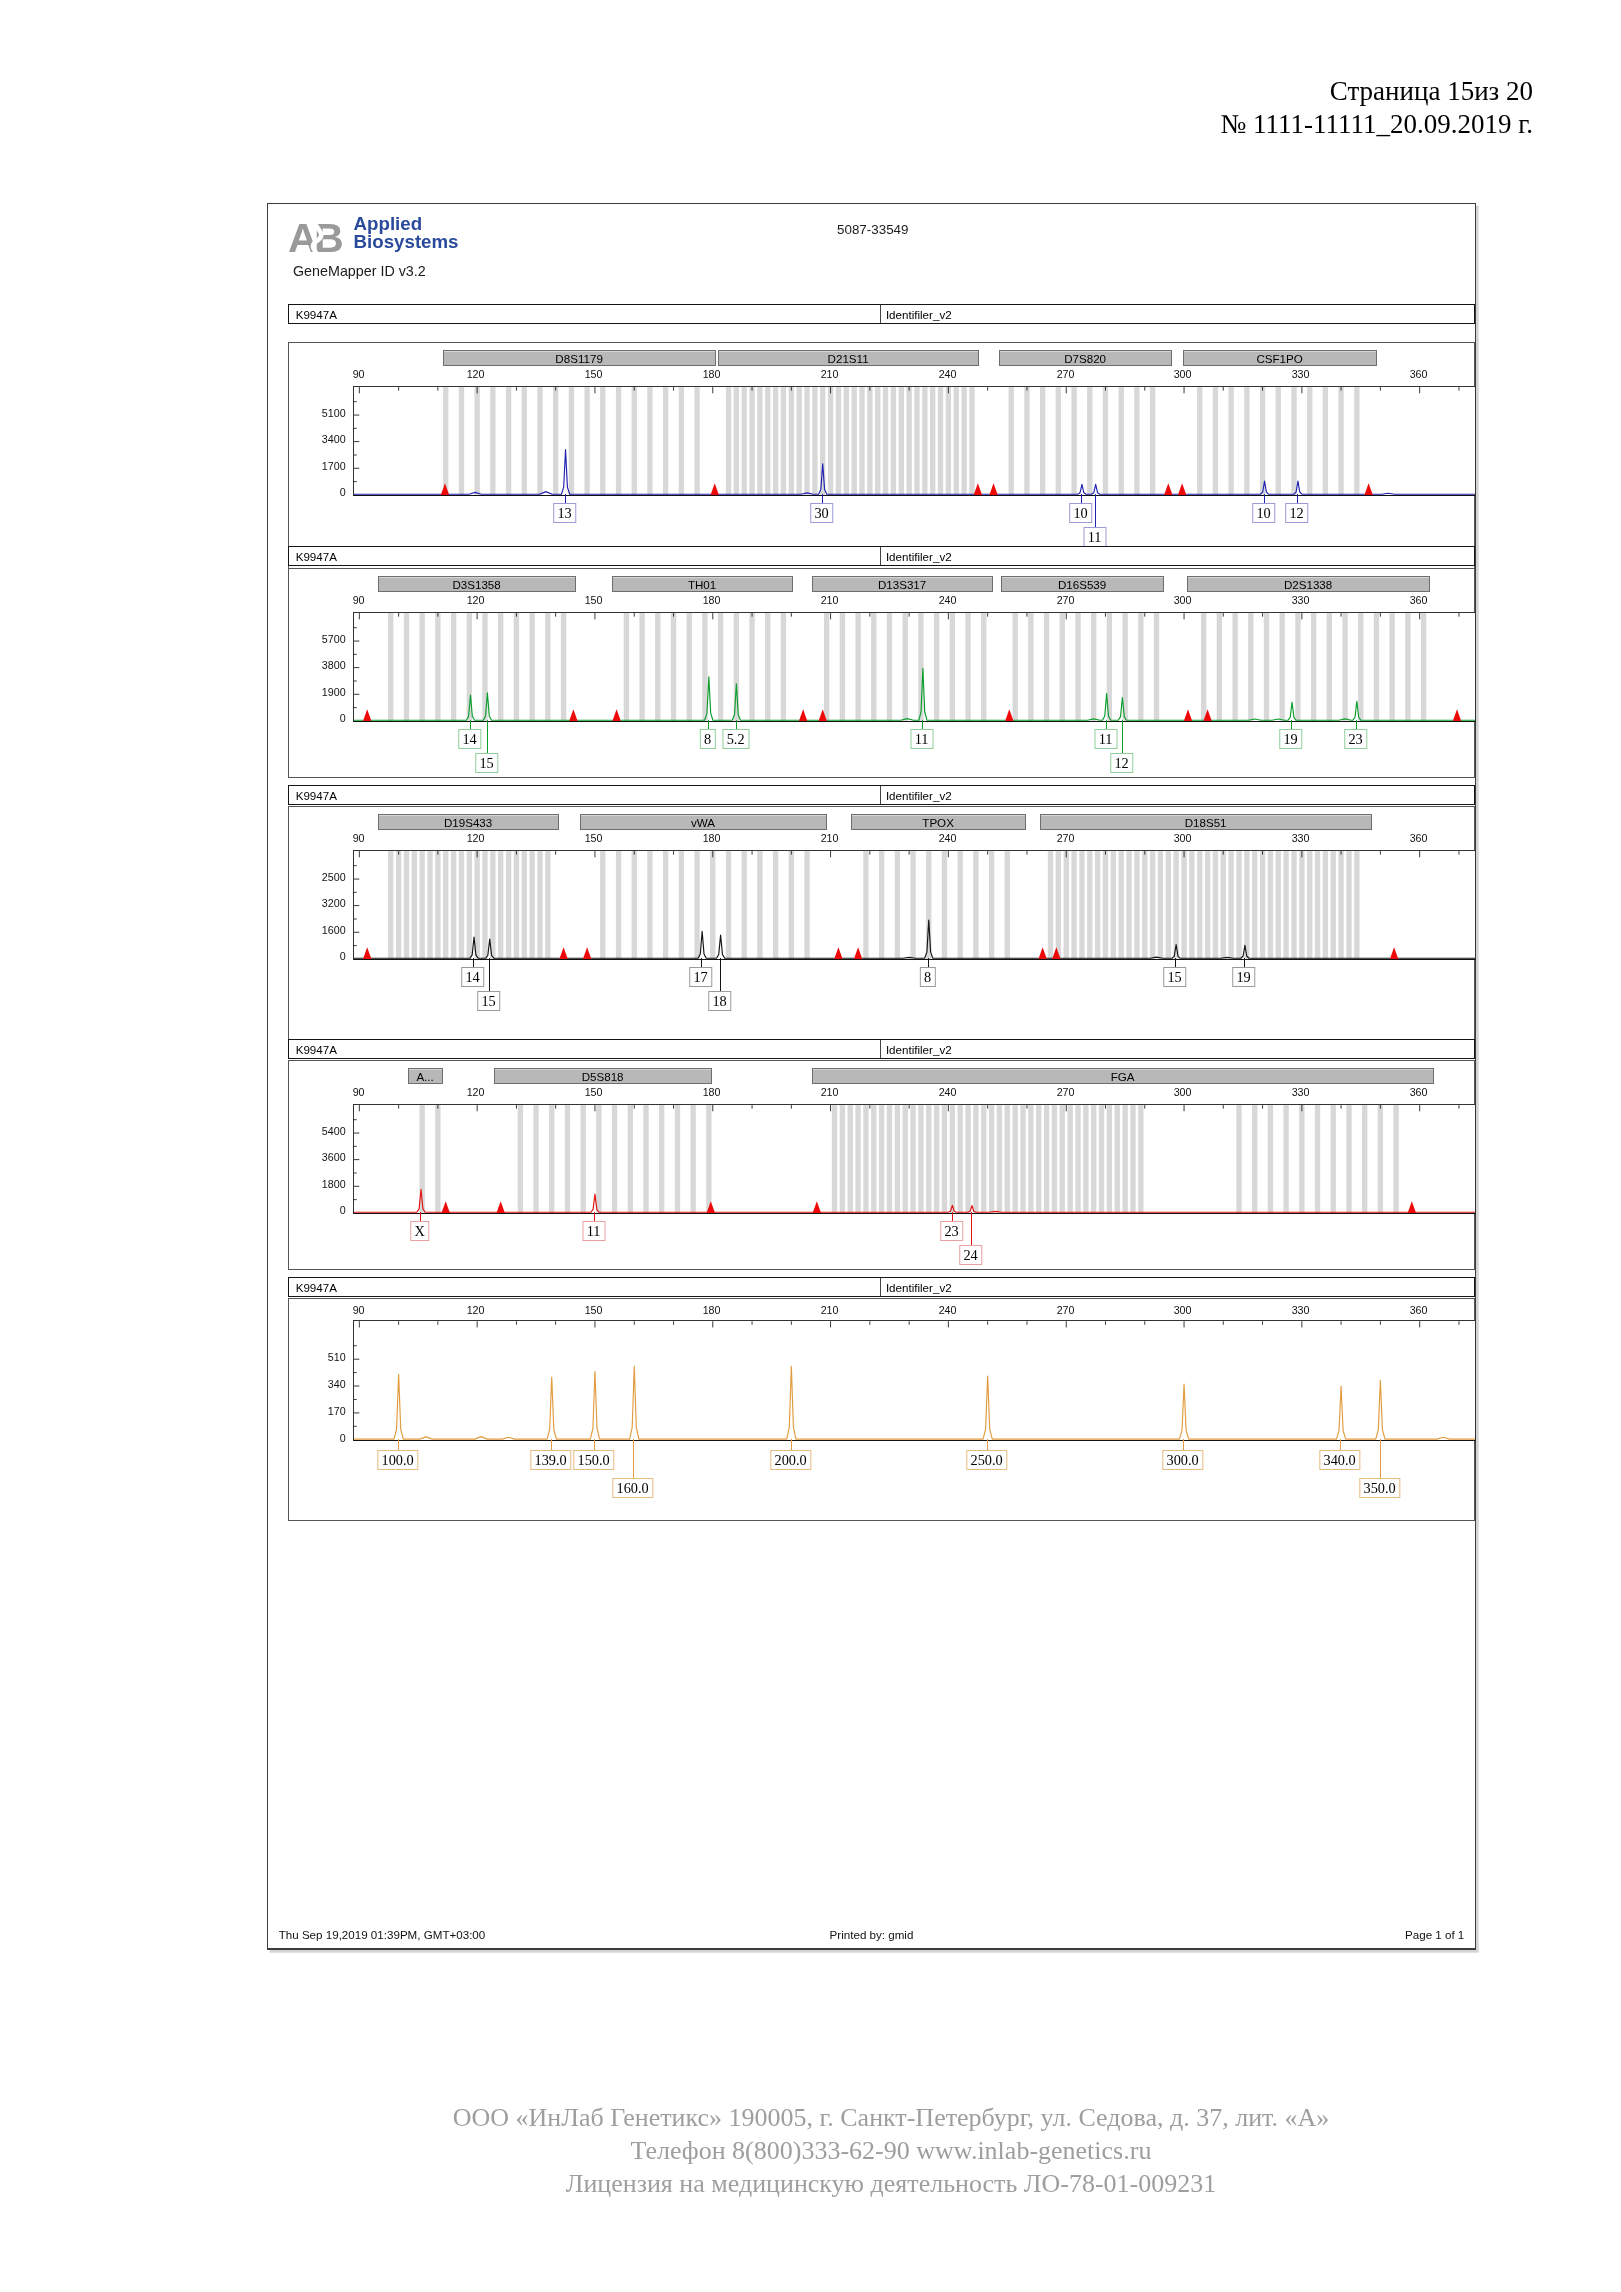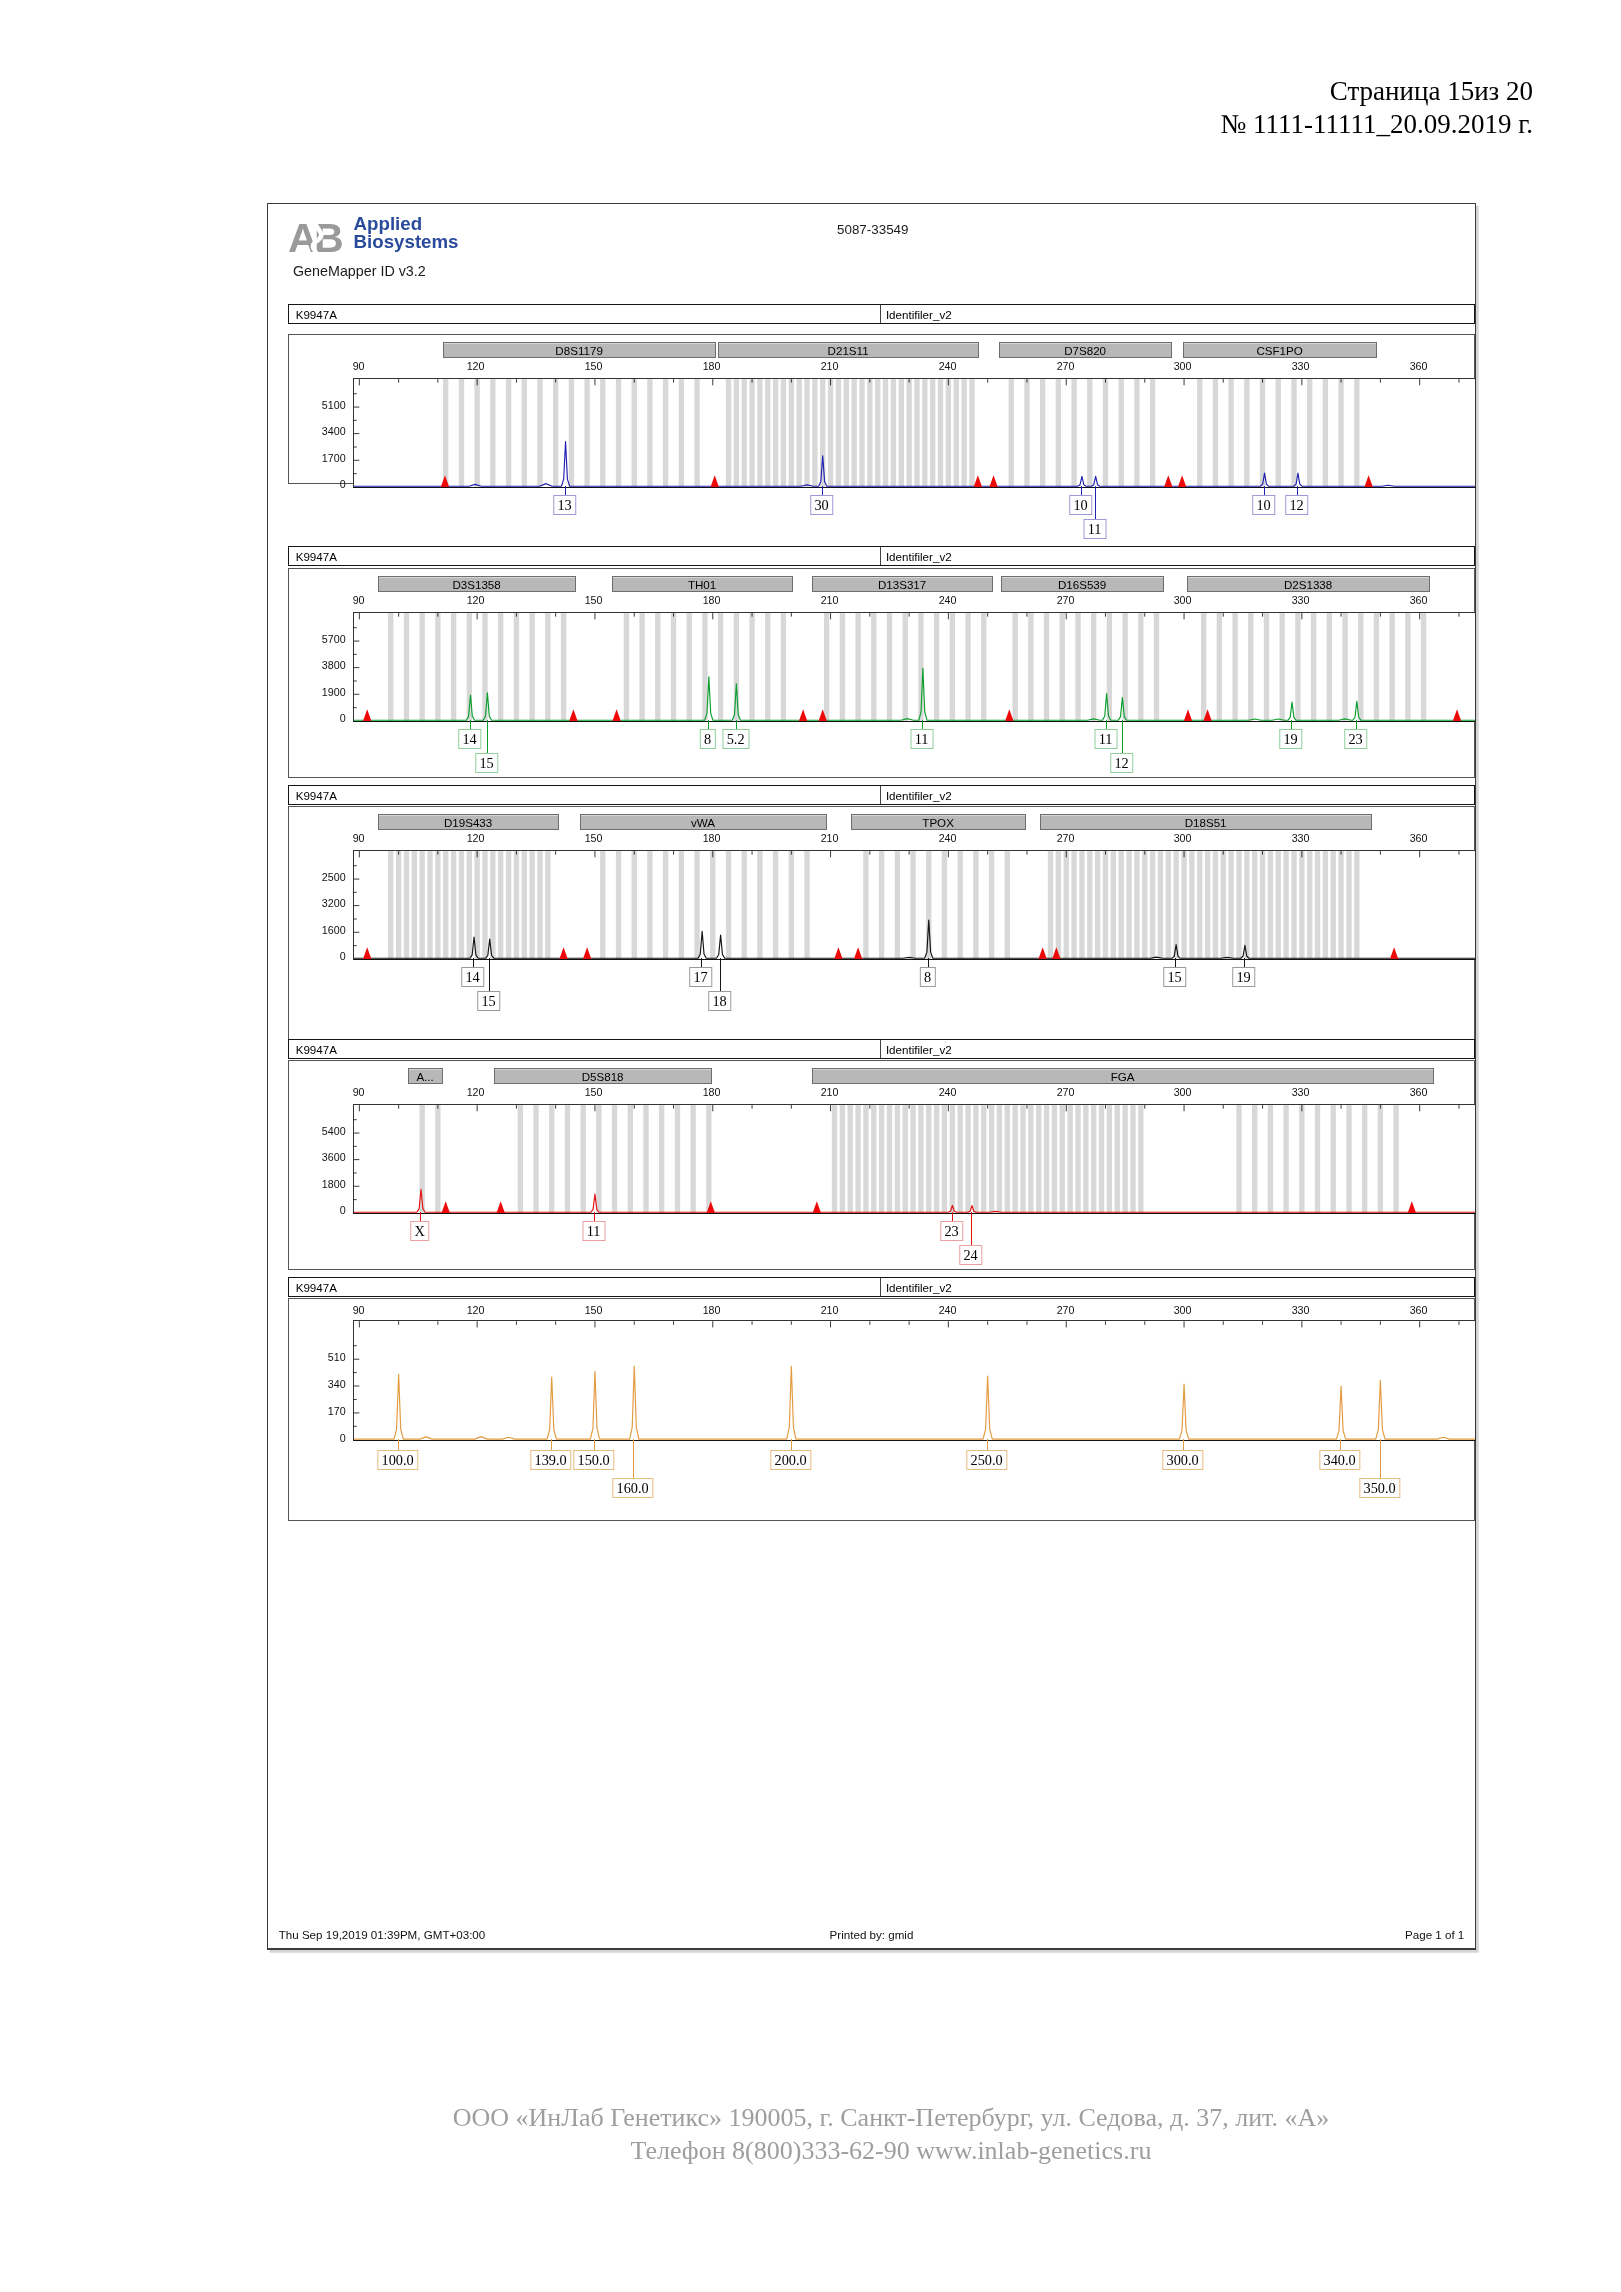--- a/index.html
+++ b/index.html
@@ -64,21 +64,21 @@
         <div>Biosystems</div>
       </div>
     </div>
     <div class="gmver">GeneMapper ID v3.2</div>
     <div class="instr">5087-33549</div>
 
     <div class="krow" style="top:100px;font-weight:normal">
       <span class="cell1">K9947A</span>
       <span class="cell2">Identifiler_v2</span>
     </div>
-    <div class="obox" style="top:130px;height:150px" id="pb0">
+    <div class="obox" style="top:138px;height:230px" id="pb0">
         <div class="mbox" style="left:154px;width:273px">D8S1179</div>
         <div class="mbox" style="left:429px;width:261px">D21S11</div>
         <div class="mbox" style="left:710px;width:173px">D7S820</div>
         <div class="mbox" style="left:894px;width:194px">CSF1PO</div>
         <div class="xlab" style="left:52px;top:25px">90</div>
         <div class="xlab" style="left:169px;top:25px">120</div>
         <div class="xlab" style="left:287px;top:25px">150</div>
         <div class="xlab" style="left:405px;top:25px">180</div>
         <div class="xlab" style="left:523px;top:25px">210</div>
         <div class="xlab" style="left:641px;top:25px">240</div>
@@ -775,16 +775,17 @@
     <div class="dfoot">
       <span class="fl">Thu Sep 19,2019 01:39PM, GMT+03:00</span>
       <span class="fc">Printed by: gmid</span>
       <span class="fr">Page 1 of 1</span>
     </div>
   </div>
 
   <div class="bfoot">
     <div>ООО «ИнЛаб Генетикс» 190005, г. Санкт-Петербург, ул. Седова, д. 37, лит. «А»</div>
     <div>Телефон 8(800)333-62-90 www.inlab-genetics.ru</div>
+    <div>Лицензия на медицинскую деятельность ЛО-78-01-009231</div>
   </div>
 
 </div>
 
 
 </body></html>

